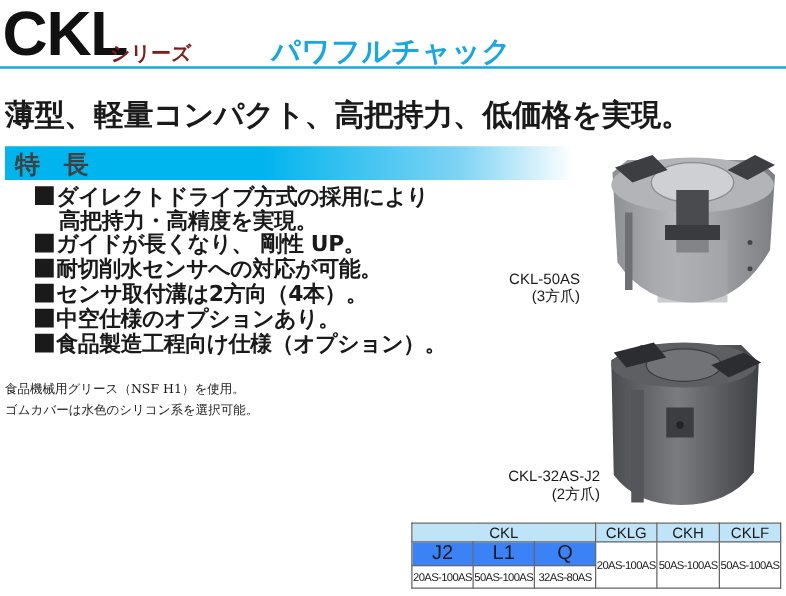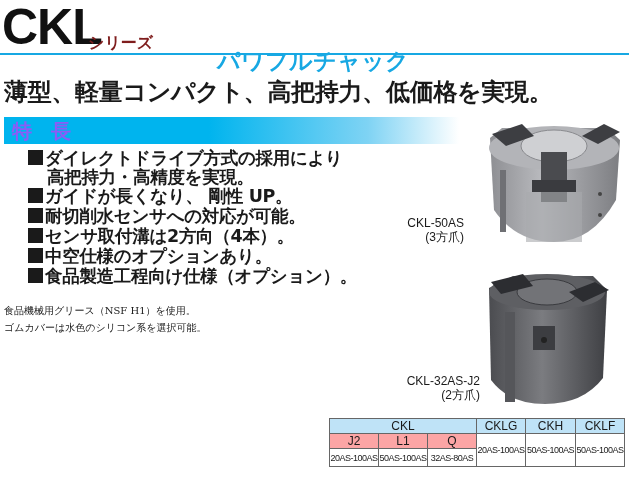--- a/index.html
+++ b/index.html
@@ -4,45 +4,45 @@
 <style>
   html, body { margin: 0; padding: 0; background: #ffffff; }
   body { width: 629px; height: 477px; position: relative; overflow: hidden;
          font-family: "DejaVu Sans", sans-serif; color: #1a1a1a; }
   .abs { position: absolute; }
 
   
   .series-name { left: 2px; top: 2px; font-family: "Liberation Sans", sans-serif;
                  font-weight: bold; font-size: 50px; line-height: 50px; letter-spacing: -1px; color: #111; }
   .series-suffix { left: 88px; top: 33px; font-size: 16px; font-weight: bold; color: #7f1d1d; }
-  .series-tagline { left: 217px; top: 26px; font-size: 23px; font-weight: bold; color: #17a8e3; letter-spacing: 0.5px; margin-top: 20px; }
+  .series-tagline { left: 217px; top: 26px; font-size: 23px; font-weight: bold; color: #17a8e3; letter-spacing: 0.5px; }
   .header-rule { left: 0; top: 53px; width: 629px; height: 2px; background: #17a8e3; }
 
   .headline { left: 4px; top: 76px; font-size: 24px; font-weight: bold; color: #1a1a1a; letter-spacing: -0.3px; }
 
   .features-bar { left: 4px; top: 117px; width: 455px; height: 27px;
                   background: linear-gradient(to right, #00b4ee 0%, #00b4ee 45%, #7fd3f4 80%, #ffffff 100%); }
-  .features-title { left: 12px; top: 118px; font-size: 20px; font-weight: bold; color: #8b5cf6; letter-spacing: 6px; }
+  .features-title { left: 12px; top: 118px; font-size: 20px; font-weight: bold; color: #404040; letter-spacing: 6px; }
 
   .feature { left: 4px; font-size: 17.5px; font-weight: bold; color: #1a1a1a; white-space: nowrap; line-height: 20px; letter-spacing: -0.3px; margin-left: 24px; }
   .feature .sq { display: inline-block; width: 15px; height: 15px; background: #1a1a1a; margin-right: 2px; vertical-align: -1px; }
   .feature.cont { left: 23px; text-align: right; }
   .note { left: 4px; font-family: "DejaVu Serif", serif; font-size: 10px; color: #1a1a1a; white-space: nowrap; }
 
   .caption { font-family: "Liberation Sans", sans-serif; font-size: 12px; color: #1a1a1a; text-align: right; line-height: 14px; }
 
   
   .prod { position: absolute; }
 
   
   table.models { position: absolute; left: 329px; top: 418px; border-collapse: collapse;
                  font-family: "Liberation Sans", sans-serif; color: #1a1a1a; }
   table.models td { border: 1px solid #666; padding: 0; text-align: center; }
   table.models td.hd { background: #bfe3f7; font-size: 12px; height: 13px; }
-  table.models td.sub { font-size: 12px; height: 12px; background: #fca5a5; }
+  table.models td.sub { font-size: 16px; height: 12px; background: #3b82f6; }
   table.models td.val { font-size: 9px; height: 17px; letter-spacing: -0.5px; white-space: nowrap; background:#fff; }
 </style>
 </head>
 <body>
 
 <div class="abs series-name">CKL</div>
 <div class="abs series-suffix">シリーズ</div>
 <div class="abs series-tagline">パワフルチャック</div>
 <div class="abs header-rule"></div>
 

